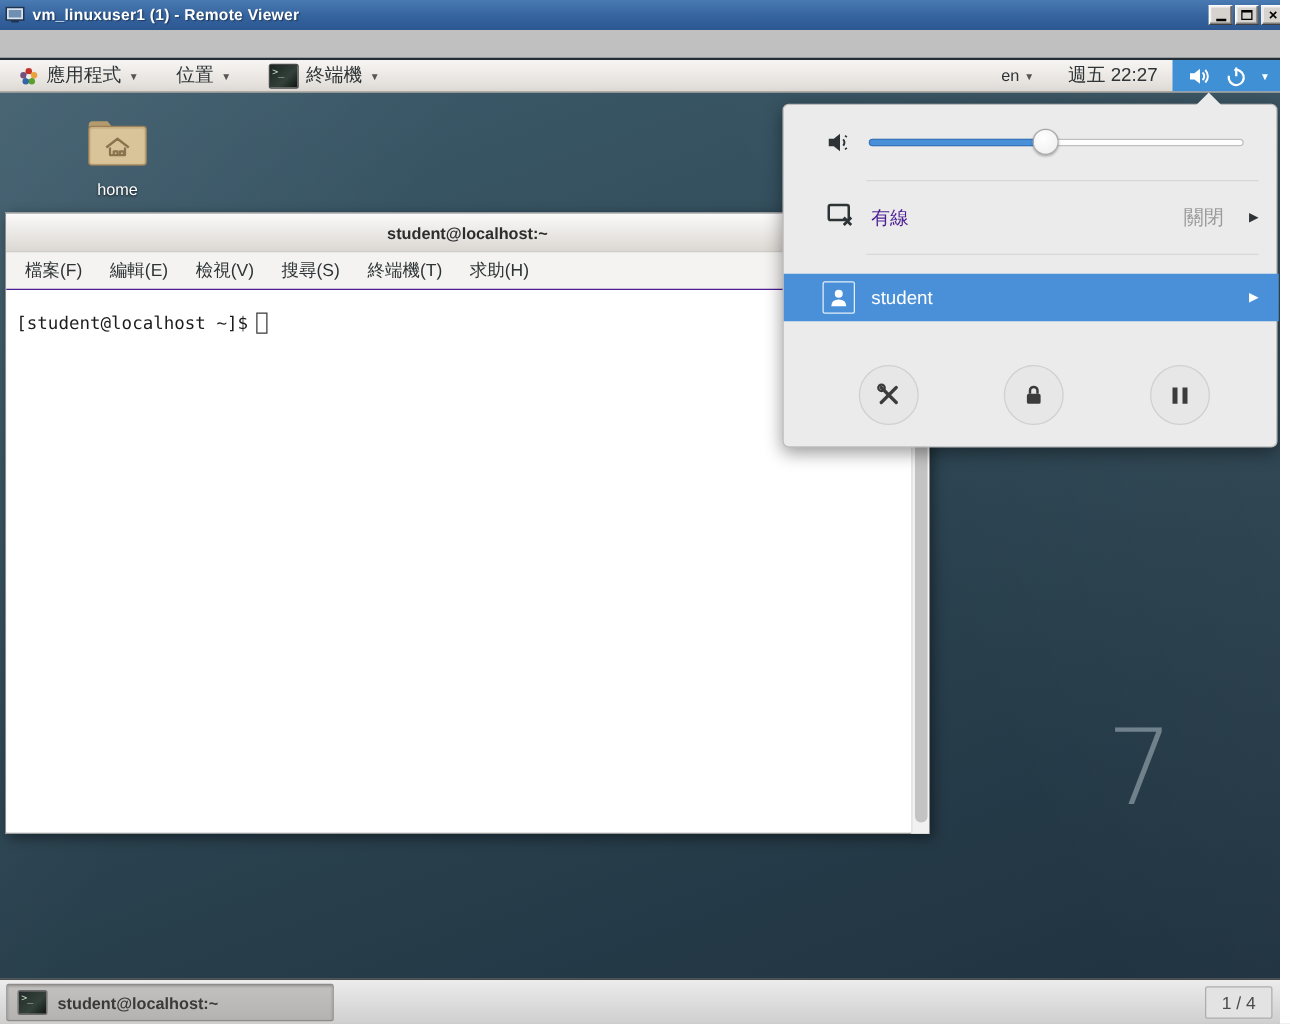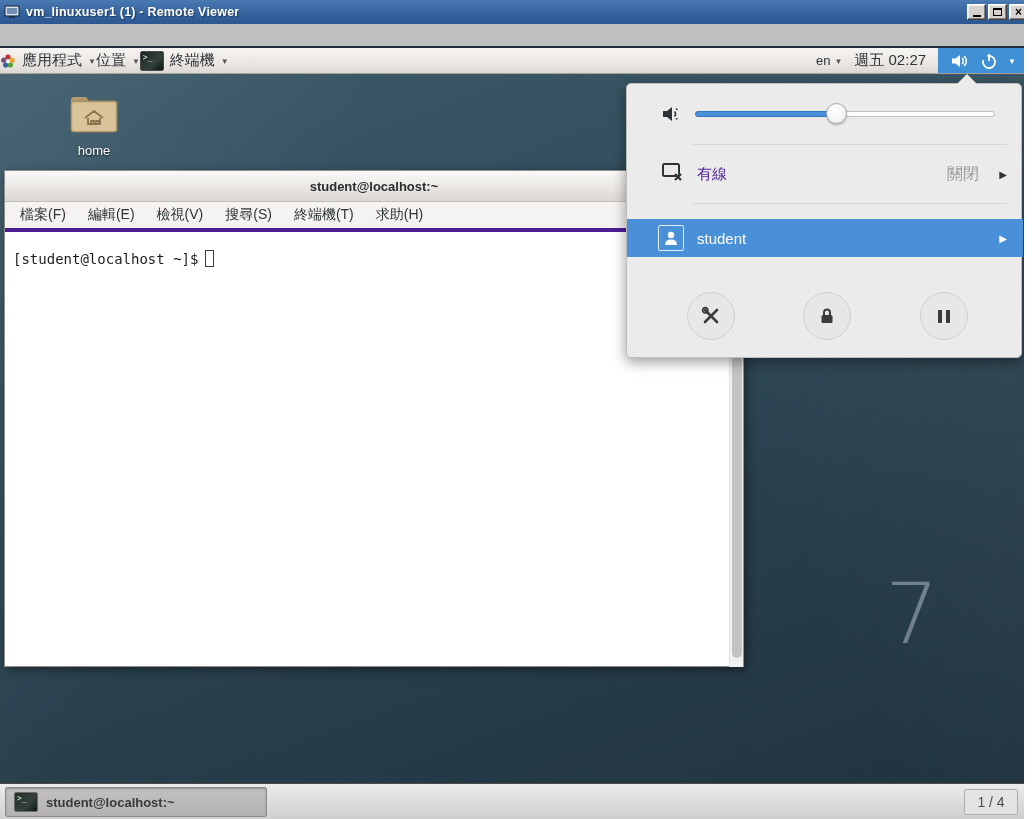--- a/index.html
+++ b/index.html
@@ -37,21 +37,21 @@
   #vm { position:absolute; left:0; top:46px; width:1032px; height:773px; overflow:hidden; }
 
   
   .gnome-topbar {
     position:absolute; left:0; top:0; width:1032px; height:28px;
     background:linear-gradient(180deg,#f7f5f3 0%, #e7e3df 70%, #dcd8d3 100%);
     border-top:2px solid #232e36; border-bottom:1px solid #a6a29c;
     display:flex; align-items:stretch; color:#2e3436; z-index:20;
   }
   .tb-left { display:flex; align-items:stretch; }
-  .tb-item { display:flex; align-items:center; gap:6px; padding:0 0; font-size:15px; }
+  .tb-item { display:flex; align-items:center; gap:6px; padding:0 15px; font-size:15px; }
   .tb-caret { font-size:8px; color:#555; padding-top:2px; }
   .tb-right { margin-left:auto; display:flex; align-items:stretch; }
   .tb-en { font-size:13px; gap:4px; }
   .tb-clock { font-size:15px; font-weight:500; padding:0 12px; display:flex; align-items:center; }
   .tb-status {
     background:#4090d5; color:#fff; display:flex; align-items:center; gap:10px;
     padding:0 12px; margin-right:4px;
   }
   .tb-status .tb-caret { color:#fff; }
   .term-mini-icon {
@@ -83,21 +83,21 @@
     border:1px solid #8d8d8d; background:#fff; box-shadow:2px 3px 10px rgba(0,0,0,0.45);
     z-index:10;
   }
   .term-titlebar {
     height:31px; background:linear-gradient(180deg,#fbfafa 0%, #e8e5e2 60%, #dbd7d2 100%);
     border-bottom:1px solid #c3bfb9; display:flex; align-items:center; justify-content:center;
   }
   .term-title { font-size:13px; font-weight:bold; color:#2d2d2d; }
   .term-menubar {
     height:30px; background:#f5f3f1; display:flex; align-items:center; padding-left:4px;
-    border-bottom:4px solid #4c1d95;
+    border-bottom:1px solid #4c1d95;
   }
   .term-menuitem { font-size:14px; color:#2e3436; padding:0 11px; }
   .term-content {
     position:relative; height:434px; background:#fff; padding:18px 0 0 8px;
     font-family:"DejaVu Sans Mono","Liberation Mono",monospace; font-size:14px; color:#1c1c1c;
   }
   .term-line { display:flex; align-items:center; }
   .term-cursor { display:inline-block; width:9px; height:17px; border:1.5px solid #3a3a3a; margin-left:7px; }
   .term-scrollbar {
     position:absolute; right:0; top:62px; width:14px; height:434px;
@@ -222,21 +222,21 @@
           <span class="term-mini-icon">&gt;_</span>
           <span>終端機</span>
           <span class="tb-caret">▼</span>
         </div>
       </div>
       <div class="tb-right">
         <div class="tb-item tb-en">
           <span>en</span>
           <span class="tb-caret">▼</span>
         </div>
-        <div class="tb-clock">週五 02:27</div>
+        <div class="tb-clock">週五 22:27</div>
         <div class="tb-status">
           <svg width="20" height="16" viewBox="0 0 20 16">
             <path d="M2 5.5 h3.5 L10 2 v12 L5.5 10.5 H2 Z" fill="#ffffff"></path>
             <path d="M12 5 a4 4 0 0 1 0 6" stroke="#ffffff" stroke-width="1.6" fill="none"></path>
             <path d="M14.2 3 a7 7 0 0 1 0 10" stroke="#ffffff" stroke-width="1.6" fill="none"></path>
           </svg>
           <svg width="18" height="18" viewBox="0 0 18 18">
             <circle cx="9" cy="10" r="6" stroke="#ffffff" stroke-width="1.8" fill="none" stroke-dasharray="31 7" transform="rotate(-105 9 10)"></circle>
             <line x1="9" y1="2" x2="9" y2="9" stroke="#ffffff" stroke-width="1.8"></line>
           </svg>

